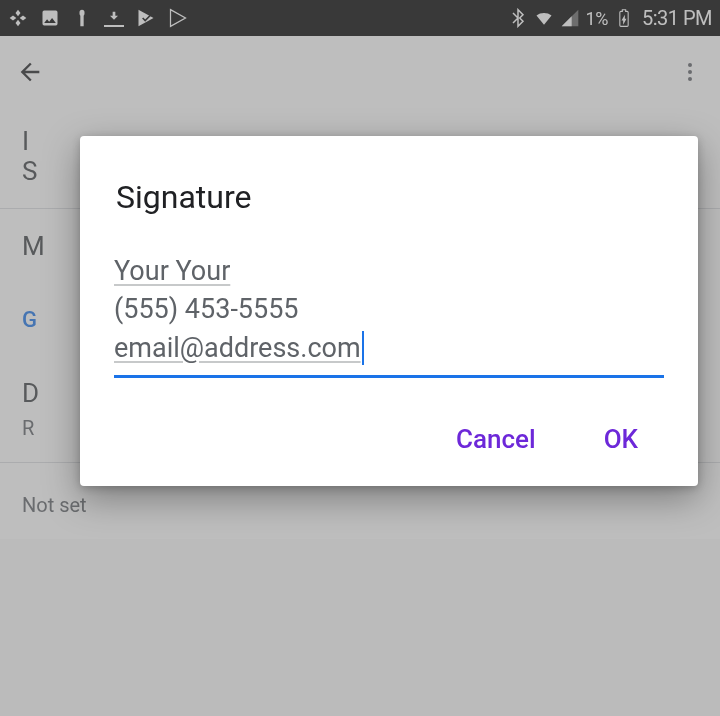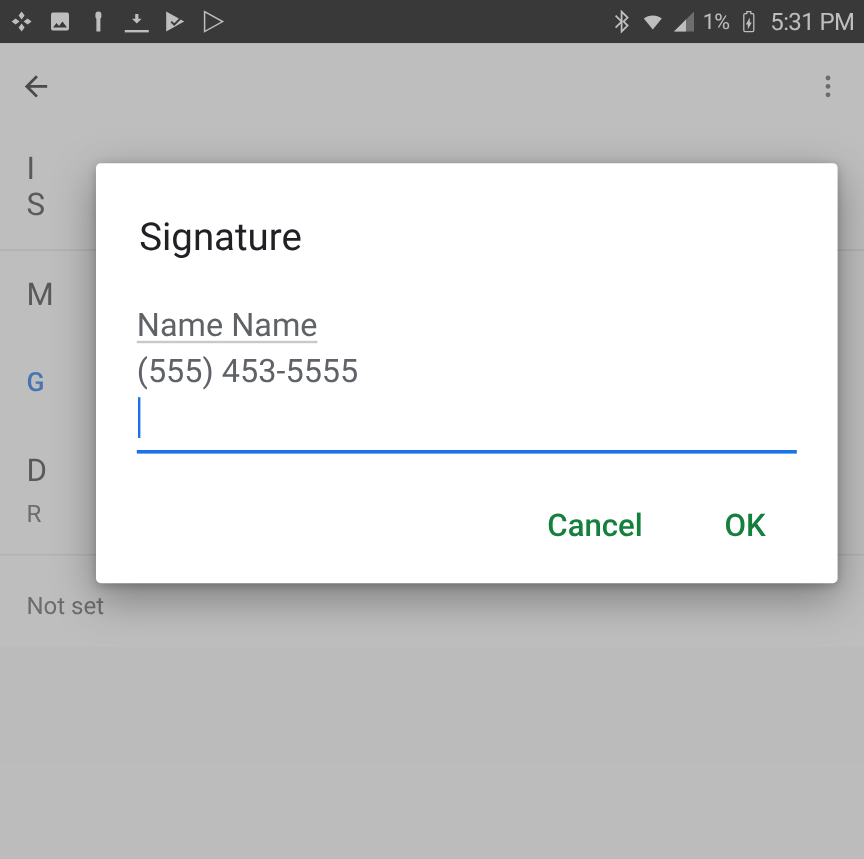--- a/index.html
+++ b/index.html
@@ -112,21 +112,21 @@
     }
     .dialog-actions {
       display: flex;
       justify-content: flex-end;
       gap: 68px;
       padding: 46px 60px 10px 0;
     }
     .dlg-btn {
       background: none;
       border: none;
-      color: #15803d;
+      color: #6d28d9;
       font-size: 26px;
       font-weight: 500;
       cursor: pointer;
       font-family: inherit;
     }
   </style>
 </head>
 <body>
 
 <div class="status-bar">
@@ -229,21 +229,21 @@
   <div class="list-group">
     <div class="item-sub">Not set</div>
   </div>
 </div>
 
 <div class="overlay"></div>
 
 <div class="dialog">
   <div class="dialog-title">Signature</div>
   <div class="signature-input">
-    <div class="sig-line"><span class="underline">Name Name</span></div>
+    <div class="sig-line"><span class="underline">Your Your</span></div>
     <div class="sig-line">(555) 453-5555</div>
-    <div class="sig-line"><span class="cursor"></span></div>
+    <div class="sig-line"><span class="underline">email@address.com</span><span class="cursor"></span></div>
   </div>
   <div class="dialog-actions">
     <button class="dlg-btn">Cancel</button>
     <button class="dlg-btn">OK</button>
   </div>
 </div>
 
 </body></html>

